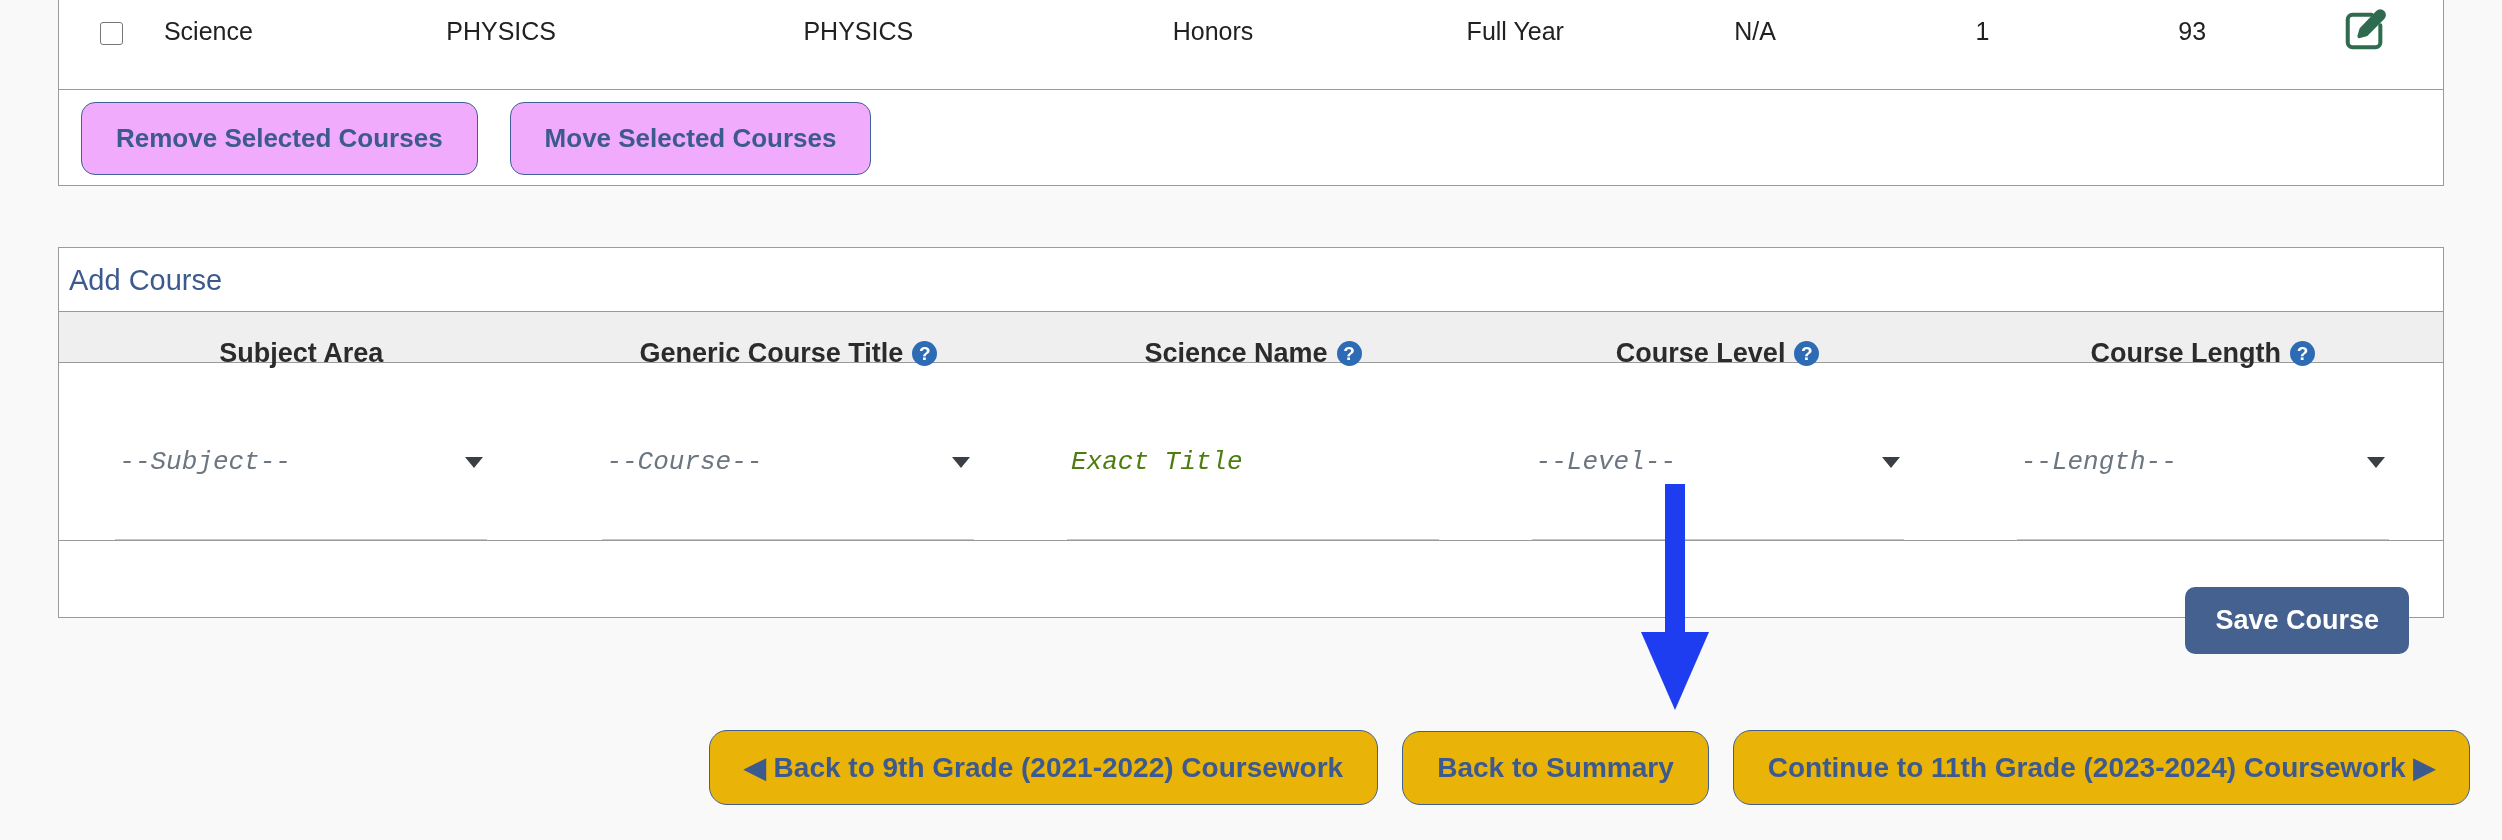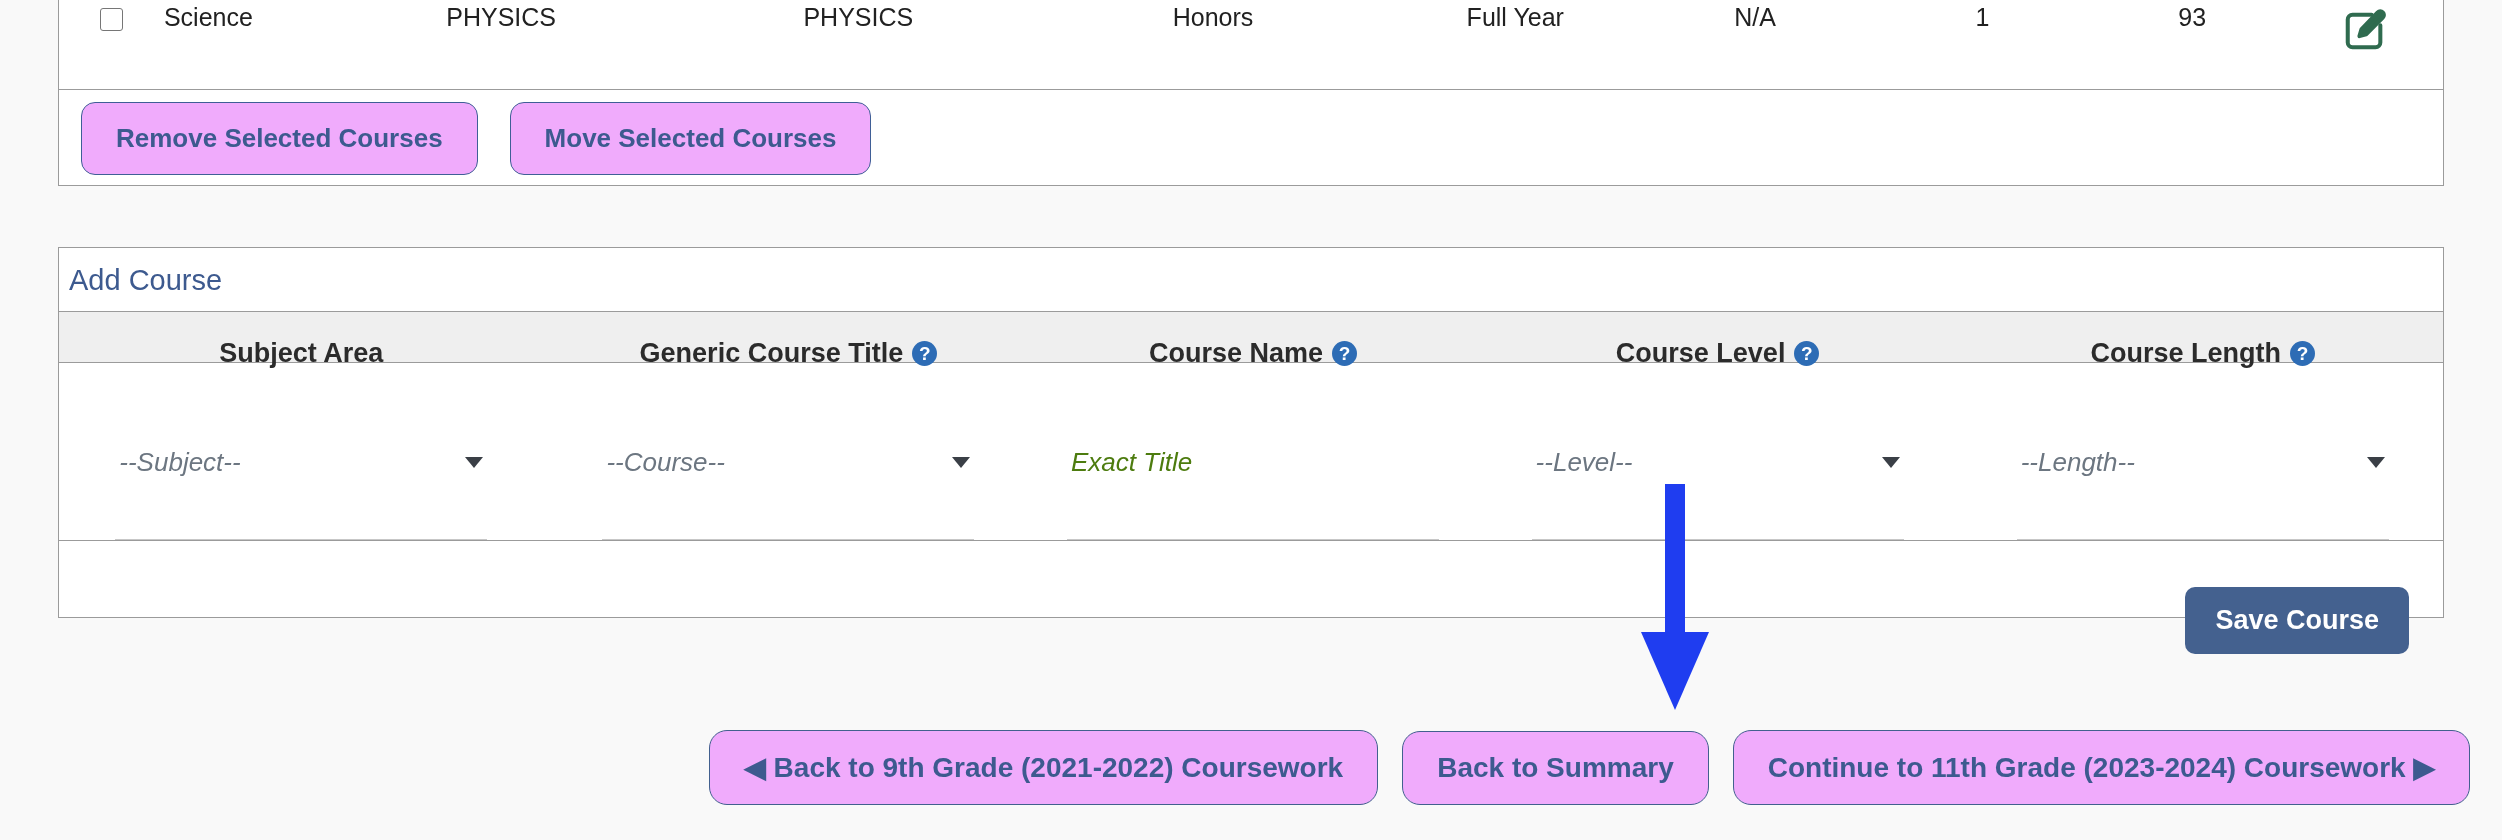--- a/index.html
+++ b/index.html
@@ -34,21 +34,21 @@
   .course-row {
     display: flex;
     align-items: flex-start;
     height: 90px;
     border-bottom: 1px solid #9b9b9b;
     box-sizing: border-box;
   }
   .cell {
     font-size: 25px;
     color: #212121;
-    padding-top: 3px;
+    padding-top: 17px;
     text-align: center;
     box-sizing: border-box;
     white-space: nowrap;
   }
   .c-check  { width: 105px; }
   .c-subj   { width: 160px; text-align: left; }
   .c-gen    { width: 355px; }
   .c-name   { width: 360px; }
   .c-level  { width: 350px; }
   .c-len    { width: 255px; }
@@ -170,20 +170,21 @@
     align-items: center;
     justify-content: space-between;
     cursor: pointer;
     box-sizing: border-box;
   }
   .field-text {
     font-size: 26px;
     font-style: italic;
     color: #6c7681;
     white-space: nowrap;
+    font-family: Liberation Mono, monospace;
   }
   .field-text.exact {
     color: #4d7c0f;
   }
   .chevron {
     width: 0;
     height: 0;
     border-left: 9px solid transparent;
     border-right: 9px solid transparent;
     border-top: 11px solid #3a3f46;
@@ -220,21 +221,21 @@
     display: flex;
     justify-content: flex-end;
     align-items: center;
     gap: 24px;
     padding-right: 32px;
     box-sizing: border-box;
   }
   .nav-btn {
     border: 1px solid #42608e;
     border-radius: 18px;
-    background: #f0abfc;
+    background: #eab308;
     color: #3d5a8f;
     font-size: 28px;
     font-weight: bold;
     padding: 20px 34px;
     cursor: pointer;
     white-space: nowrap;
     font-family: "Liberation Sans", sans-serif;
   }
 
   
@@ -286,21 +287,21 @@
 
   <div class="form-head-row">
     <div class="form-head-cell col1">
       <span>Subject Area</span>
     </div>
     <div class="form-head-cell col2">
       <span>Generic Course Title</span>
       <span class="help-icon">?</span>
     </div>
     <div class="form-head-cell col3">
-      <span>Course Name</span>
+      <span>Science Name</span>
       <span class="help-icon">?</span>
     </div>
     <div class="form-head-cell col4">
       <span>Course Level</span>
       <span class="help-icon">?</span>
     </div>
     <div class="form-head-cell col5">
       <span>Course Length</span>
       <span class="help-icon">?</span>
     </div>

